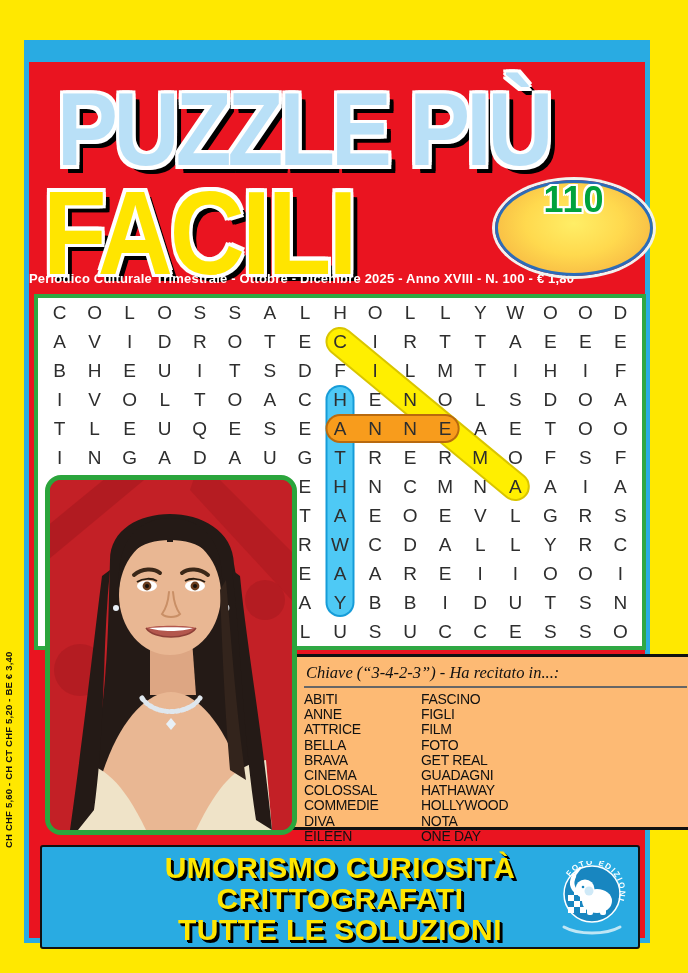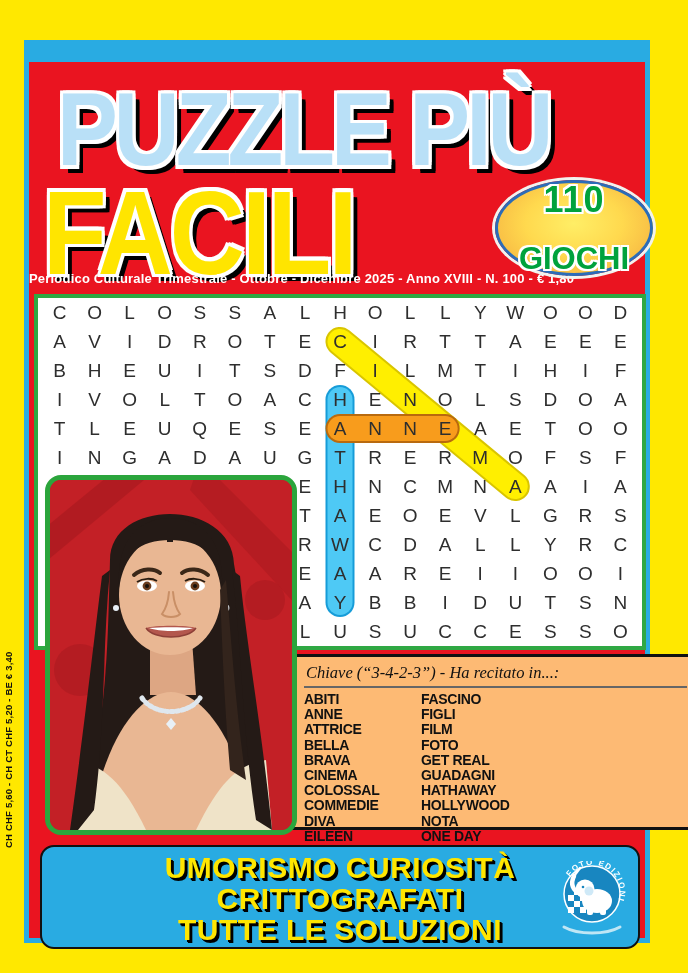--- a/index.html
+++ b/index.html
@@ -79,27 +79,27 @@
     background:#fdba74; border:3px solid #111; z-index:2;
     padding:4px 10px 0 10px; box-sizing:border-box;
   }
   .clue-header{
     font-family:"Liberation Serif", serif; font-style:italic;
     font-size:16.5px; color:#111; padding:2px 0 3px 2px;
     border-bottom:2px solid #666; margin-bottom:4px;
   }
   .clue-cols{ display:grid; grid-template-columns:117px 115px 1fr; }
   .clue-word{
-    font-size:14px; font-weight:bold; color:#111; line-height:15.2px;
+    font-size:14px; font-weight:normal; color:#111; line-height:15.2px;
     letter-spacing:-0.3px; white-space:nowrap;
   }
   
   .footer{
     position:absolute; left:11px; top:783px; width:600px; height:104px;
-    background:#29abe2; border:2px solid #111; border-radius:14px;
+    background:#29abe2; border:2px solid #111; border-radius:3px;
     box-sizing:border-box; z-index:2;
   }
   .footer-lines{ padding-top:5px; text-align:center; }
   .footer-line{
     color:#ffe600; font-weight:bold; font-size:30px; line-height:31px;
     letter-spacing:0.5px; text-shadow:2px 2px 0 #000, 3px 3px 0 #000;
     white-space:nowrap;
   }
   .logo{ position:absolute; right:10px; top:14px; width:72px; height:76px; }
   
@@ -118,21 +118,20 @@
   <div class="spine">CH CHF 5,60 - CH CT CHF 5,20 - BE € 3,40</div>
 
   <div class="cover">
     <div class="cover-red">
 
       <h1 class="title1">PUZZLE PIÙ</h1>
       <h1 class="title2">FACILI</h1>
 
       <div class="badge">
         <span class="b1">110</span>
-        <span class="b2">GIOCHI</span>
       </div>
 
       <div class="issue">Periodico Culturale Trimestrale - Ottobre - Dicembre 2025 - Anno XVIII - N. 100 - € 1,80</div>
 
       <section class="ws-panel">
         <svg class="ws-svg" id="hl-svg" viewBox="0 0 604 348">
             <line x1="302" y1="43.5" x2="477.2941176470589" y2="188.5" stroke="#d9c500" stroke-width="29" stroke-linecap="round"></line>
             <line x1="302" y1="43.5" x2="477.2941176470589" y2="188.5" stroke="#ffef00" stroke-width="25" stroke-linecap="round"></line>
             <line x1="302" y1="101.5" x2="302" y2="304.5" stroke="#169cd8" stroke-width="29" stroke-linecap="round"></line>
             <line x1="302" y1="101.5" x2="302" y2="304.5" stroke="#4ec9f5" stroke-width="25" stroke-linecap="round"></line>

